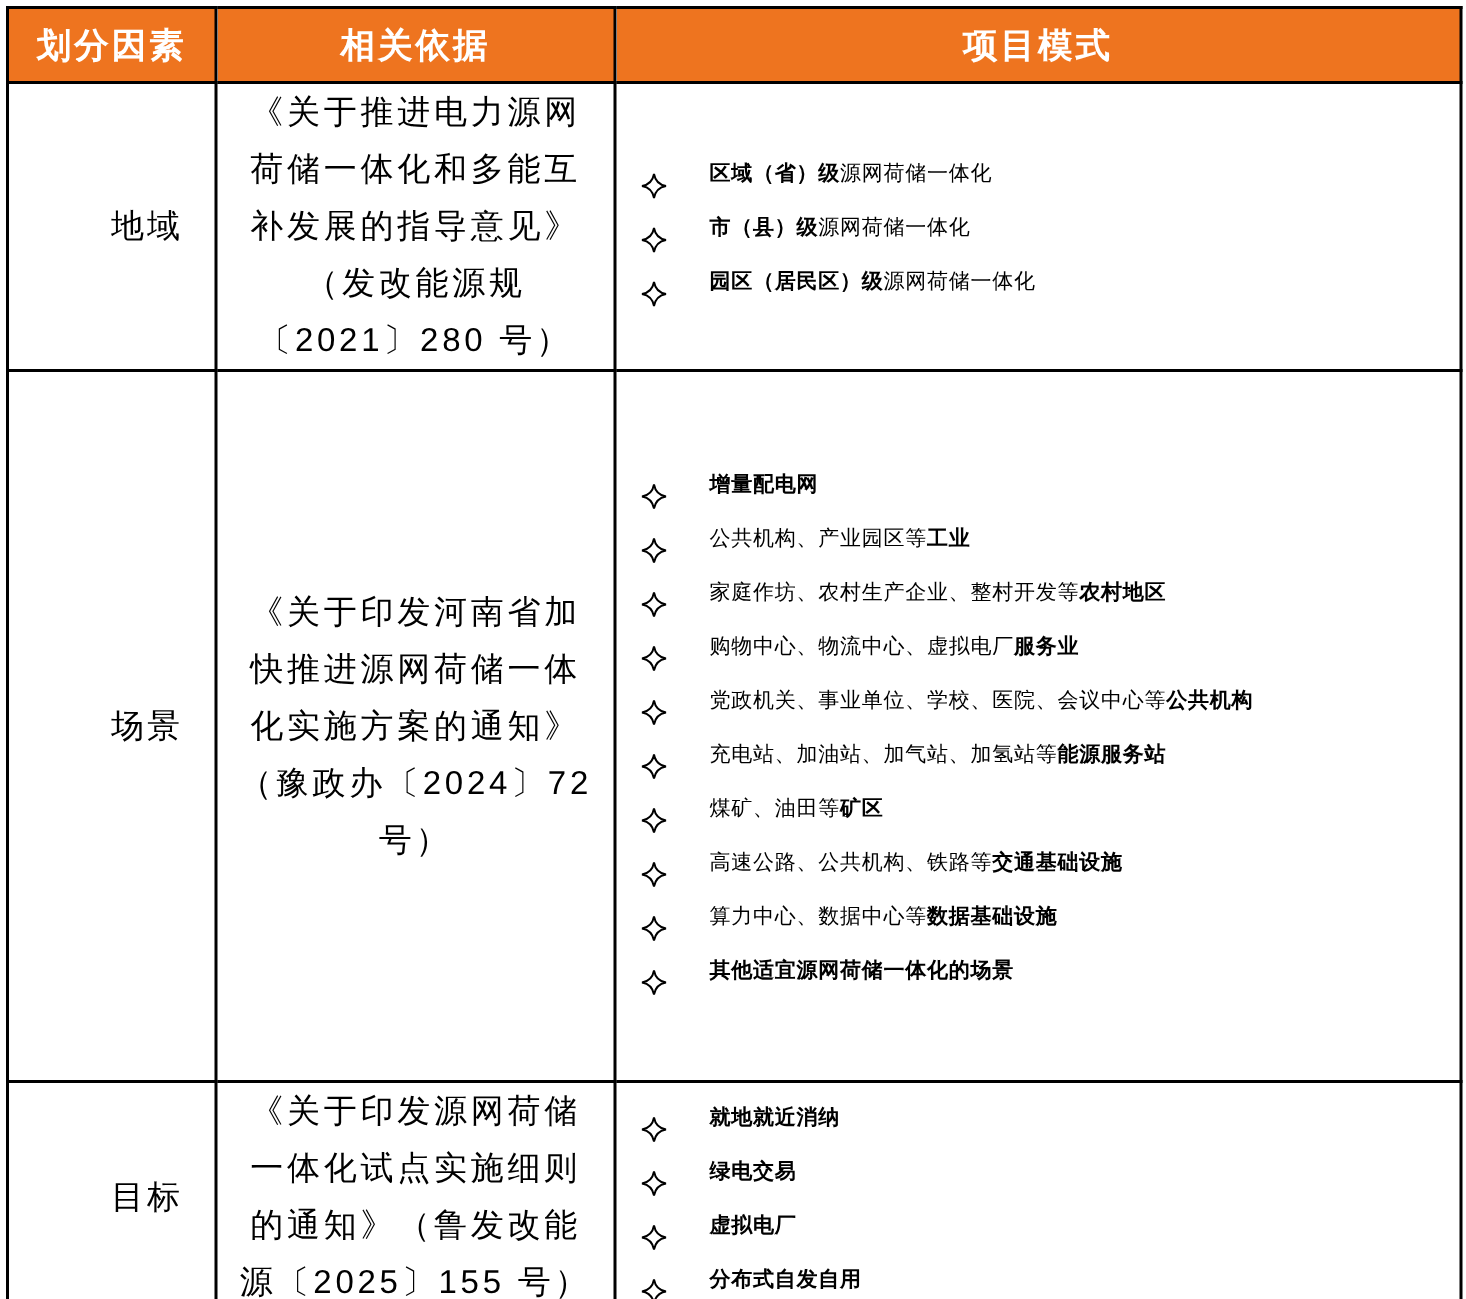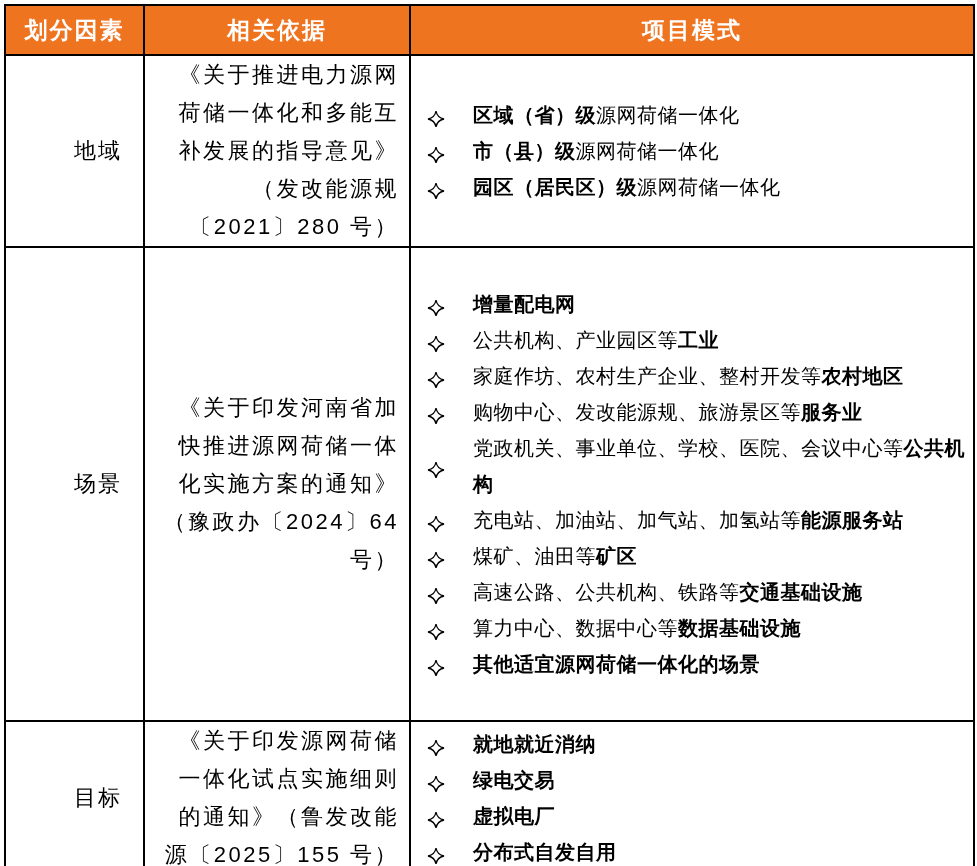--- a/index.html
+++ b/index.html
@@ -40,37 +40,37 @@
   tr.row-0 td{height:180px;}
   tr.row-1 td{height:474px;margin-top:12px;}
   tr.row-2 td{height:148px;}
   td.factor-cell{
     text-align:center;
     font-size:22px;
     letter-spacing:2px;
     padding-left:48px;
   }
   td.basis-cell{
-    text-align:right;
+    text-align:center;
     font-size:22px;
     line-height:38px;
     letter-spacing:2.5px;
     padding:0 10px;
   }
   td.modes-cell{
     padding:4px 8px 4px 16px;
   }
   ul.mode-list{
     list-style:none;
     margin:0;padding:0;
   }
   li.mode-item{
     display:flex;
-    align-items:center;
-    font-size:20px;
+    align-items:flex-end;
+    font-size:14px;
     line-height:36px;
     letter-spacing:0.5px;
   }
   .star-wrap{
     flex:0 0 30px;
     padding-top:8px;
   }
   .star-wrap svg{display:block;width:18px;height:18px;}
   .mode-text{
     flex:1 1 auto;
@@ -124,21 +124,21 @@
                     <path d="M9 1 Q10.2 7.8 17 9 Q10.2 10.2 9 17 Q7.8 10.2 1 9 Q7.8 7.8 9 1 Z" fill="none" stroke="#000000" stroke-width="1.3"></path>
                   </svg>
                 </span>
                 <span class="mode-text"><span class="seg-bold">园区（居民区）级</span><span class="seg-reg">源网荷储一体化</span></span>
               </li>
             </ul>
           </td>
         </tr>
         <tr class="row-1">
           <td class="factor-cell">场景</td>
-          <td class="basis-cell">《关于印发河南省加快推进源网荷储一体化实施方案的通知》（豫政办〔2024〕64 号）</td>
+          <td class="basis-cell">《关于印发河南省加快推进源网荷储一体化实施方案的通知》（豫政办〔2024〕72 号）</td>
           <td class="modes-cell">
             <ul class="mode-list">
               <li class="mode-item">
                 <span class="star-wrap">
                   <svg viewBox="0 0 18 18">
                     <path d="M9 1 Q10.2 7.8 17 9 Q10.2 10.2 9 17 Q7.8 10.2 1 9 Q7.8 7.8 9 1 Z" fill="none" stroke="#000000" stroke-width="1.3"></path>
                   </svg>
                 </span>
                 <span class="mode-text"><span class="seg-bold">增量配电网</span></span>
               </li>
@@ -157,21 +157,21 @@
                   </svg>
                 </span>
                 <span class="mode-text"><span class="seg-reg">家庭作坊、农村生产企业、整村开发等</span><span class="seg-bold">农村地区</span></span>
               </li>
               <li class="mode-item">
                 <span class="star-wrap">
                   <svg viewBox="0 0 18 18">
                     <path d="M9 1 Q10.2 7.8 17 9 Q10.2 10.2 9 17 Q7.8 10.2 1 9 Q7.8 7.8 9 1 Z" fill="none" stroke="#000000" stroke-width="1.3"></path>
                   </svg>
                 </span>
-                <span class="mode-text"><span class="seg-reg">购物中心、发改能源规、旅游景区等</span><span class="seg-bold">服务业</span></span>
+                <span class="mode-text"><span class="seg-reg">购物中心、物流中心、虚拟电厂</span><span class="seg-bold">服务业</span></span>
               </li>
               <li class="mode-item">
                 <span class="star-wrap">
                   <svg viewBox="0 0 18 18">
                     <path d="M9 1 Q10.2 7.8 17 9 Q10.2 10.2 9 17 Q7.8 10.2 1 9 Q7.8 7.8 9 1 Z" fill="none" stroke="#000000" stroke-width="1.3"></path>
                   </svg>
                 </span>
                 <span class="mode-text"><span class="seg-reg">党政机关、事业单位、学校、医院、会议中心等</span><span class="seg-bold">公共机构</span></span>
               </li>
               <li class="mode-item">

